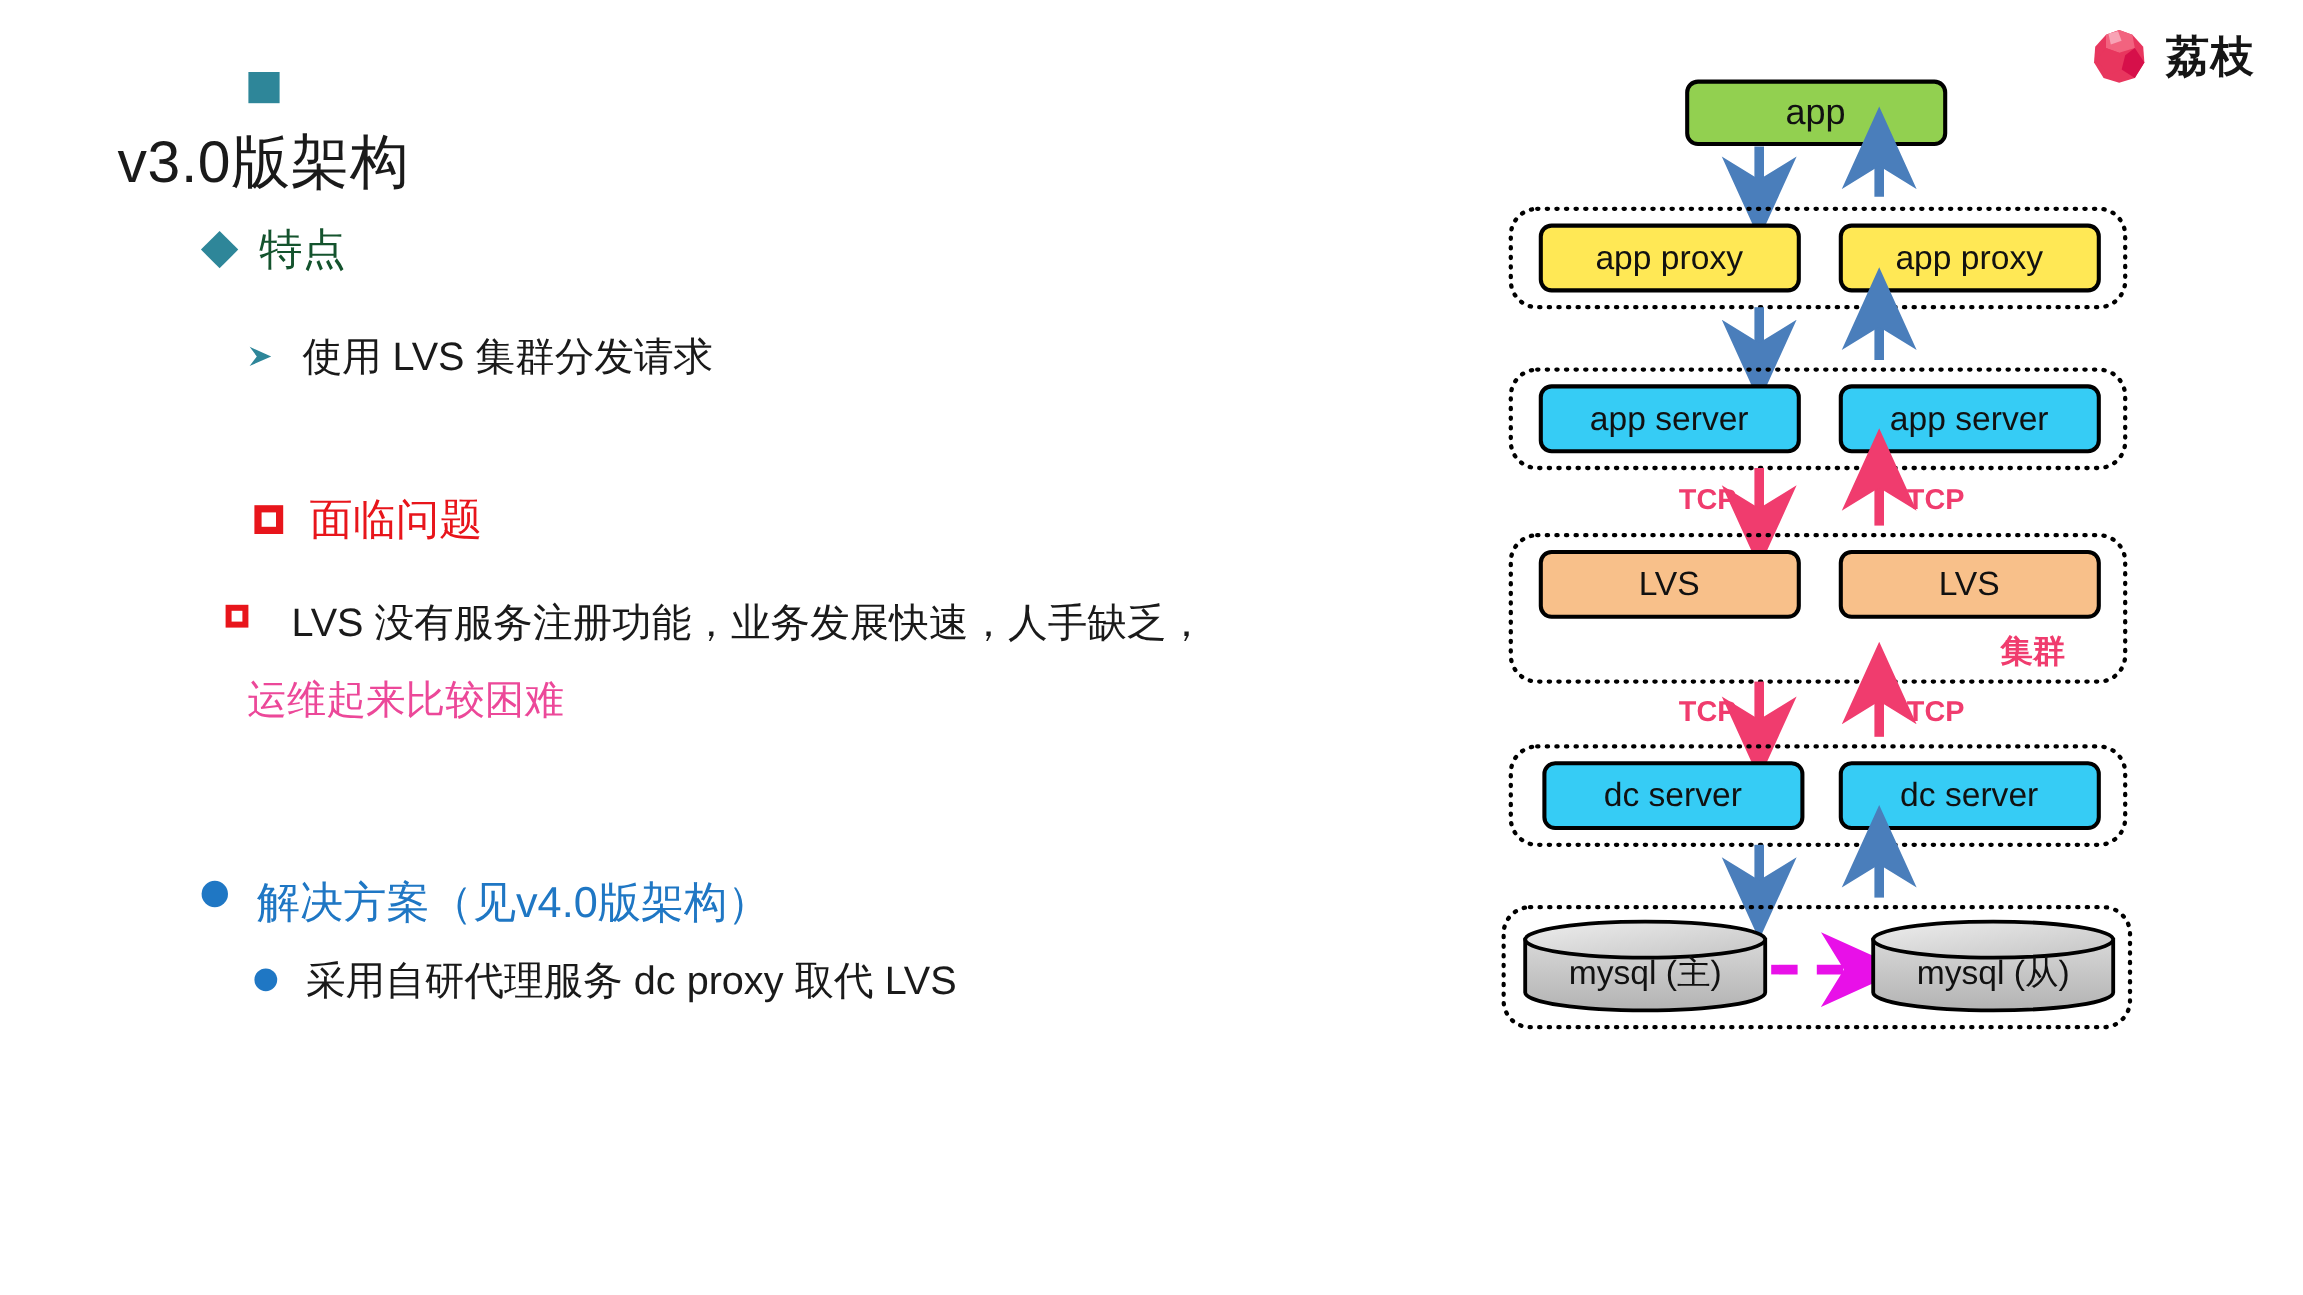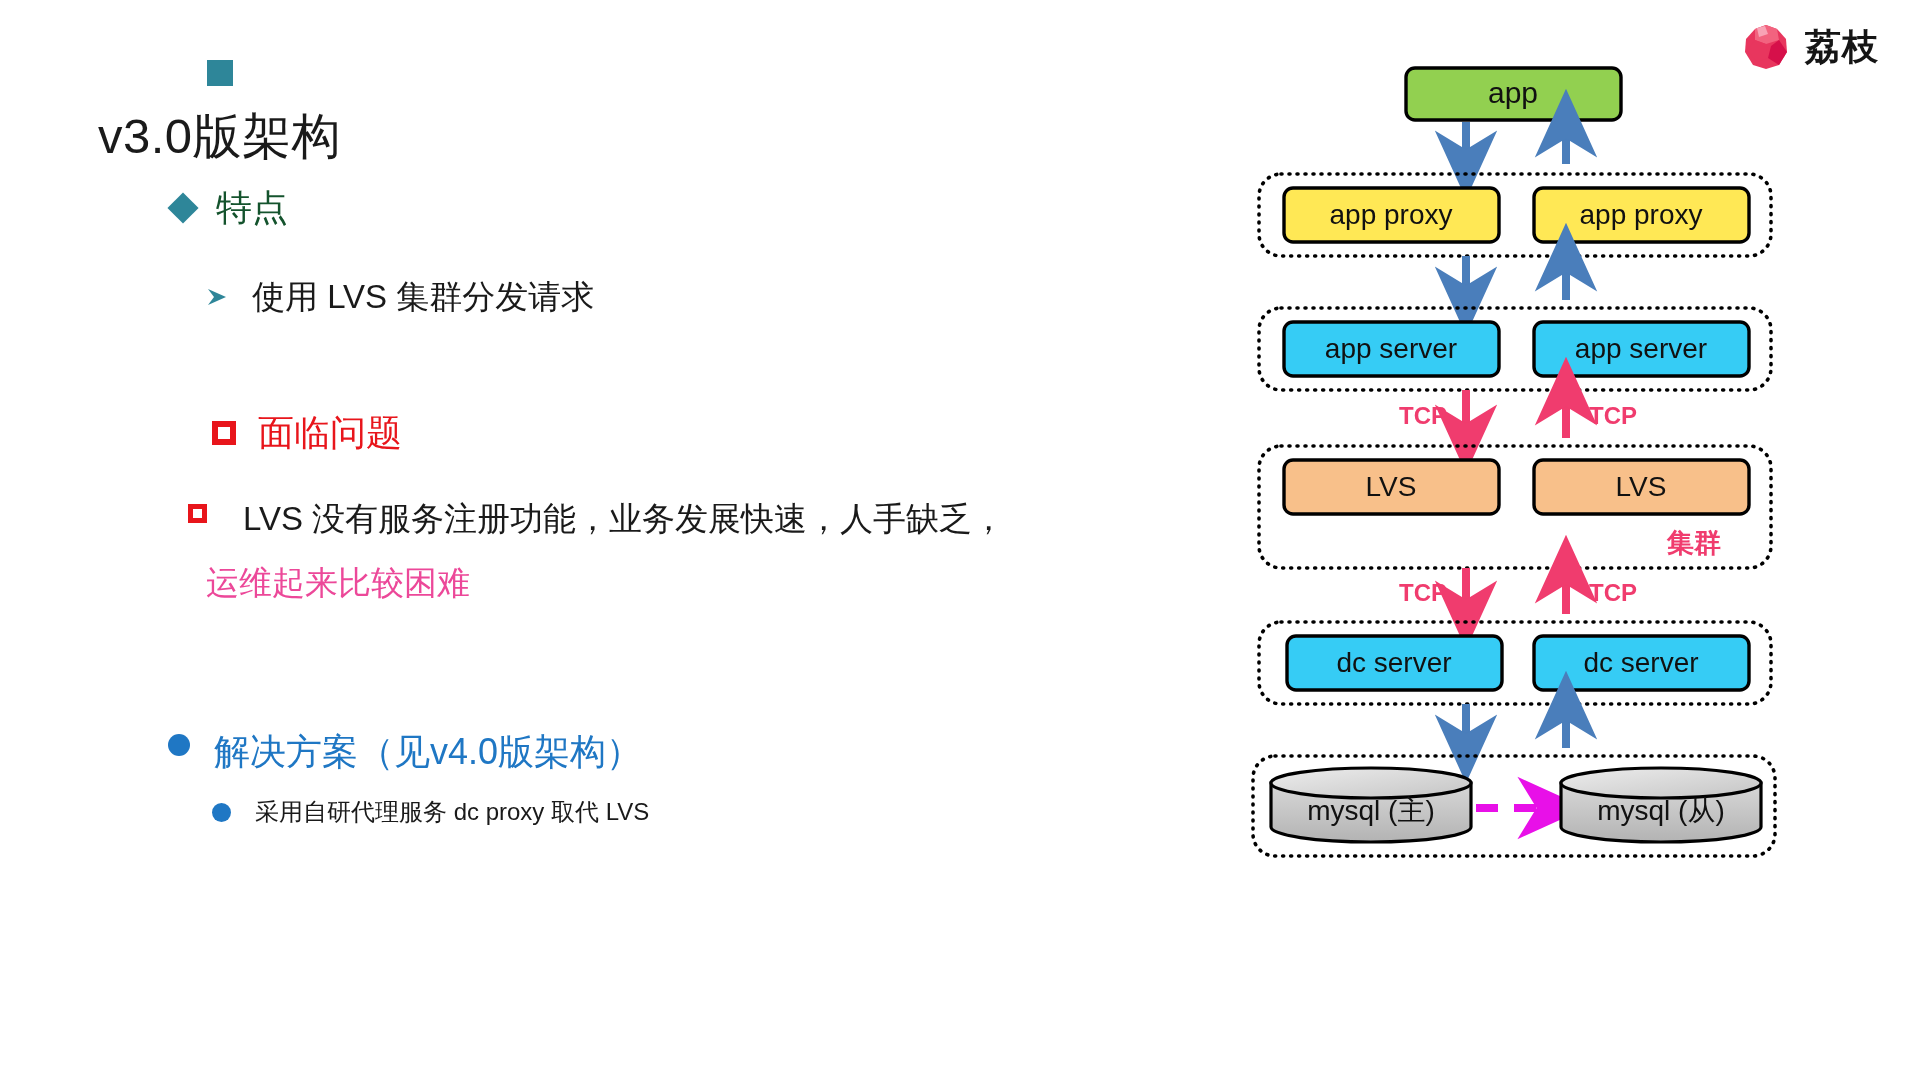--- a/index.html
+++ b/index.html
@@ -37,21 +37,21 @@
   .sq-hollow-sm{width:19px;height:19px;border:5px solid #E8151B;box-sizing:border-box;flex:0 0 auto;margin-top:9px;}
   .probdet .txt{font-size:33px;color:#1a1a1a;line-height:1.45;}
   .probdet .l2{margin-left:18px;font-size:33px;color:#ec4899;line-height:1.45;margin-top:16px;}
 
   .sol-row{position:absolute;left:168px;top:710px;display:flex;gap:24px;margin-top:24px;}
   .dot-blue{width:22px;height:22px;border-radius:50%;background:#1F77C4;flex:0 0 auto;}
   .sol-text{font-size:36px;color:#1F77C4;line-height:1;}
 
   .sol2-row{position:absolute;left:212px;top:800px;display:flex;align-items:center;gap:24px;}
   .dot-blue-sm{width:19px;height:19px;border-radius:50%;background:#1F77C4;flex:0 0 auto;}
-  .sol2-text{font-size:24px;color:#1a1a1a;line-height:1;}
+  .sol2-text{font-size:33px;color:#1a1a1a;line-height:1;}
 
   
   .logo{position:absolute;right:40px;top:22px;display:flex;align-items:center;gap:14px;}
   .logo-mark{width:50px;height:50px;}
   .logo-text{font-size:36px;font-weight:bold;color:#151515;line-height:1;letter-spacing:1px;}
 
   
   .diagram{position:absolute;left:1251px;top:56px;width:580px;height:910px;}
   .diagram svg{display:block;}
 

